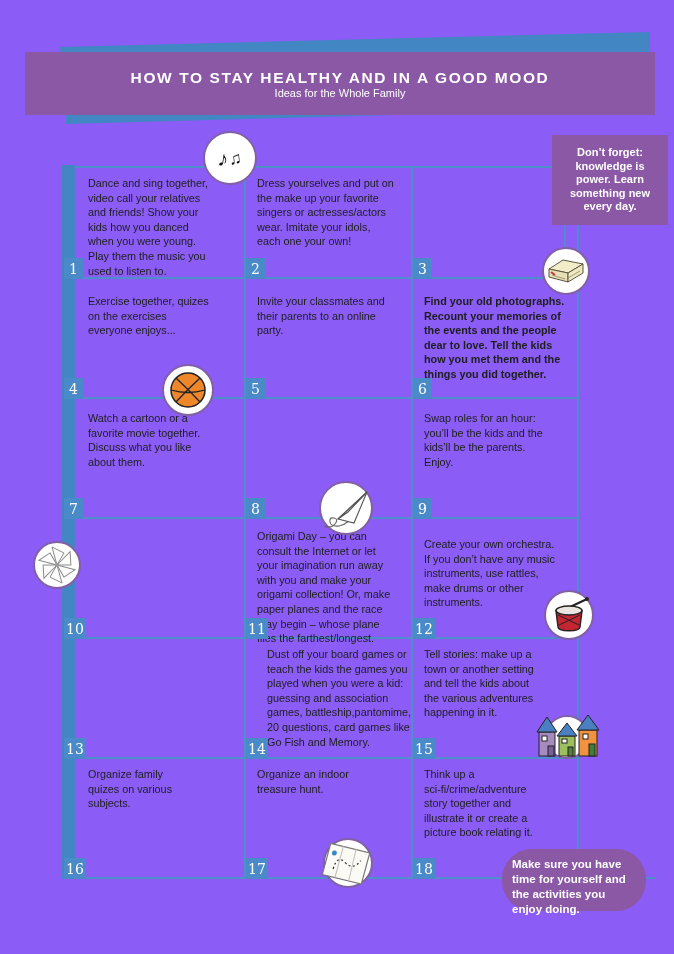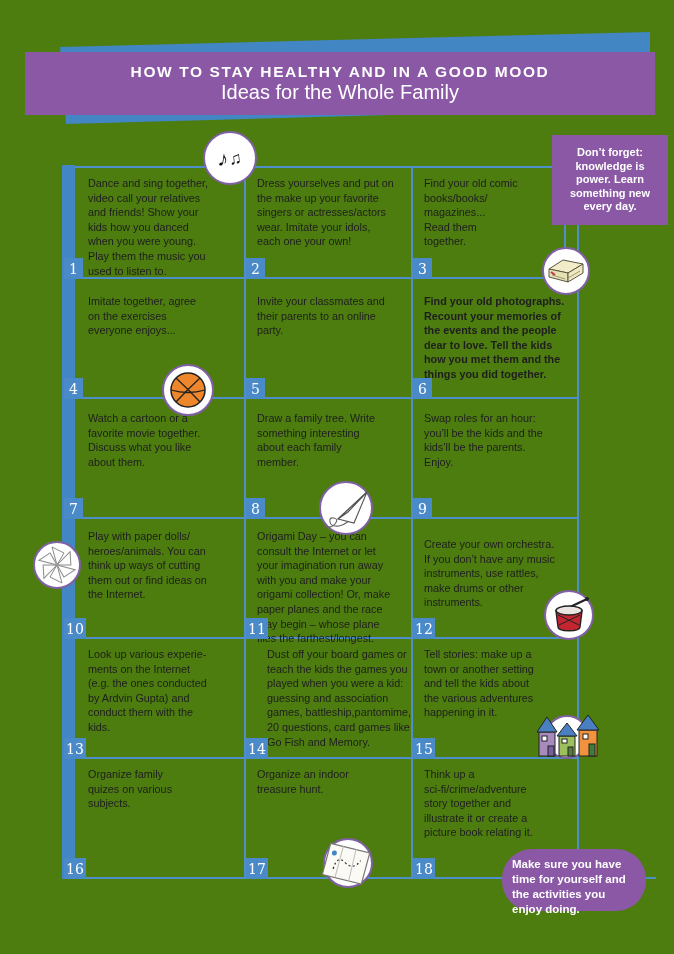--- a/index.html
+++ b/index.html
@@ -1,23 +1,23 @@
 <!DOCTYPE html>
 <html><head>
 <meta charset="utf-8">
 <style>
   html,body{margin:0;padding:0;background:#fff;}
-  #page{position:relative;width:674px;height:954px;background:#4d7c0f;overflow:hidden;
+  #page{position:relative;width:674px;height:954px;background:#8b5cf6;overflow:hidden;
         font-family:"Liberation Sans",sans-serif;}
   
   #blueband{position:absolute;left:0;top:0;z-index:1;}
   #banner{position:absolute;left:25px;top:52px;width:630px;height:63px;background:#8a58a5;z-index:2;
           display:flex;flex-direction:column;align-items:center;justify-content:center;}
   #banner .title{color:#fff;font-weight:bold;font-size:15.5px;letter-spacing:1.6px;}
-  #banner .subtitle{color:#fff;font-size:20px;}
+  #banner .subtitle{color:#fff;font-size:11px;}
   
   .hline{position:absolute;height:2px;background:#4f8fc9;z-index:1;}
   .vline{position:absolute;width:2px;background:#4f8fc9;z-index:1;}
   #leftbar{position:absolute;left:62px;top:165px;width:13px;height:714px;background:#4286c4;z-index:2;}
   
   .cell-text{position:absolute;font-size:10.8px;line-height:14.6px;color:#1e1e1e;
              white-space:pre-line;z-index:3;}
   .badge{position:absolute;height:21px;min-width:15px;padding:0 2px;background:#4a8ac8;color:#fff;
          font-family:"DejaVu Serif",serif;font-size:14px;display:flex;align-items:center;
          justify-content:center;z-index:4;}
@@ -69,77 +69,57 @@
 and friends! Show your
 kids how you danced
 when you were young.
 Play them the music you
 used to listen to.</div>
   <div class="cell-text" style="left:257px;top:176px;width:154px;">Dress yourselves and put on
 the make up your favorite
 singers or actresses/actors
 wear. Imitate your idols,
 each one your own!</div>
-  <div class="cell-text" style="left:424px;top:176px;width:150px;">Find your old comic
-books/books/
-magazines...
-Read them
-together.</div>
-
-  <div class="cell-text" style="left:88px;top:294px;width:152px;">Imitate together, agree
+
+  <div class="cell-text" style="left:88px;top:294px;width:152px;">Exercise together, quizes
 on the exercises
 everyone enjoys...</div>
   <div class="cell-text" style="left:257px;top:294px;width:154px;">Invite your classmates and
 their parents to an online
 party.</div>
   <div class="cell-text" style="left:424px;top:294px;width:150px;font-weight:bold;">Find your old photographs.
 Recount your memories of
 the events and the people
 dear to love. Tell the kids
 how you met them and the
 things you did together.</div>
 
   <div class="cell-text" style="left:88px;top:411px;width:152px;">Watch a cartoon or a
 favorite movie together.
 Discuss what you like
 about them.</div>
-  <div class="cell-text" style="left:257px;top:411px;width:154px;">Draw a family tree. Write
-something interesting
-about each family
-member.</div>
   <div class="cell-text" style="left:424px;top:411px;width:150px;">Swap roles for an hour:
 you’ll be the kids and the
 kids’ll be the parents.
 Enjoy.</div>
 
-  <div class="cell-text" style="left:88px;top:529px;width:152px;">Play with paper dolls/
-heroes/animals. You can
-think up ways of cutting
-them out or find ideas on
-the Internet.</div>
   <div class="cell-text" style="left:257px;top:529px;width:154px;">Origami Day – you can
 consult the Internet or let
 your imagination run away
 with you and make your
 origami collection! Or, make
 paper planes and the race
 may begin – whose plane
 flies the farthest/longest.</div>
   <div class="cell-text" style="left:424px;top:529px;width:150px;margin-top:8px;">Create your own orchestra.
 If you don’t have any music
 instruments, use rattles,
 make drums or other
 instruments.</div>
 
-  <div class="cell-text" style="left:88px;top:647px;width:152px;">Look up various experie-
-ments on the Internet
-(e.g. the ones conducted
-by Ardvin Gupta) and
-conduct them with the
-kids.</div>
   <div class="cell-text" style="left:267px;top:647px;width:154px;">Dust off your board games or
 teach the kids the games you
 played when you were a kid:
 guessing and association
 games, battleship,pantomime,
 20 questions, card games like
 Go Fish and Memory.</div>
   <div class="cell-text" style="left:424px;top:647px;width:150px;">Tell stories: make up a
 town or another setting
 and tell the kids about

